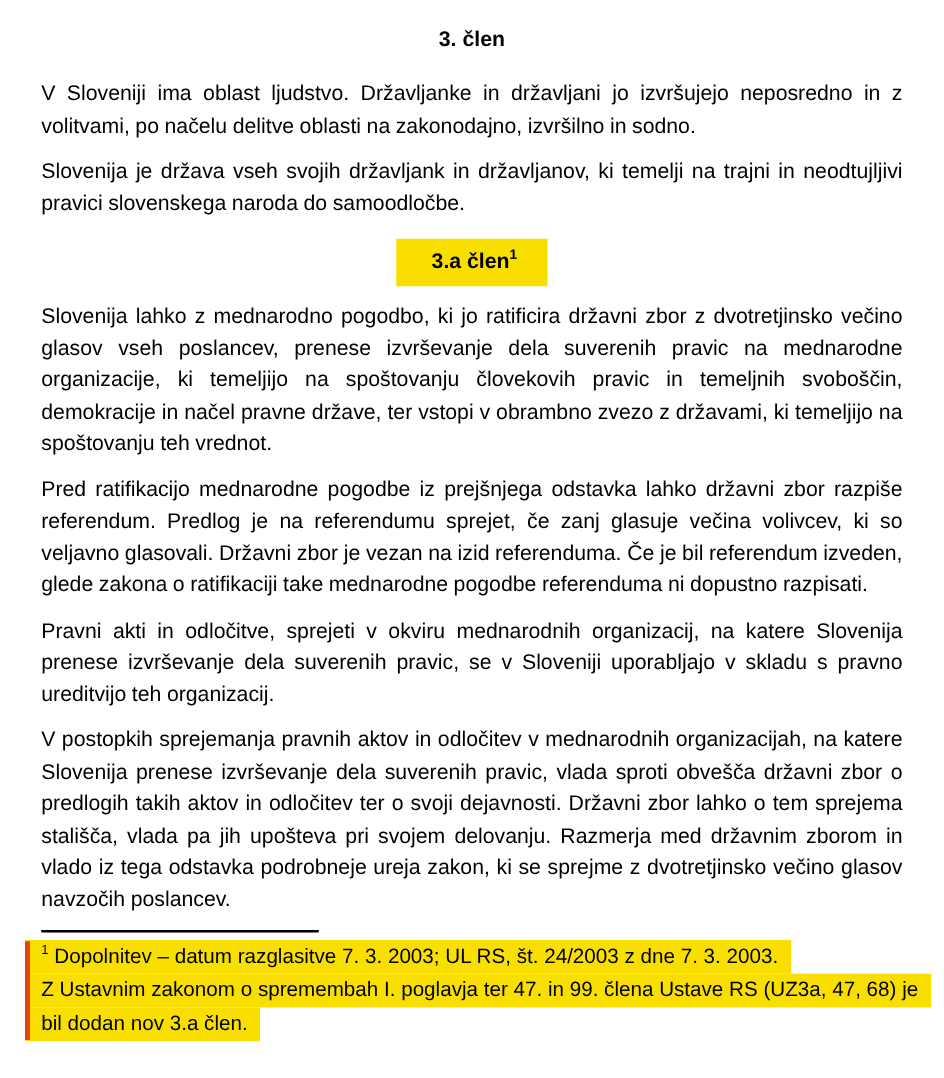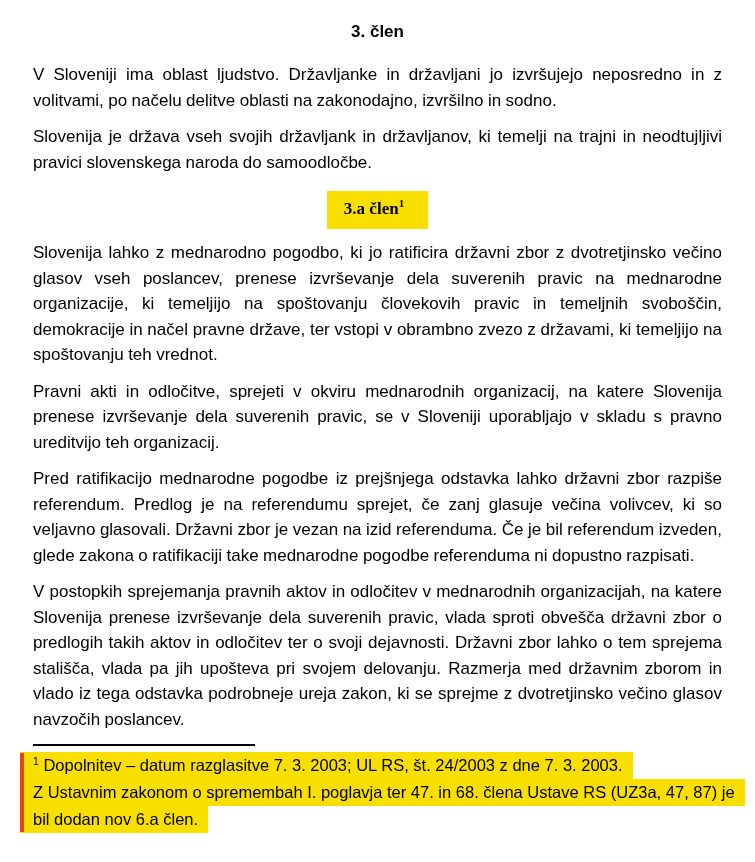--- a/index.html
+++ b/index.html
@@ -39,22 +39,21 @@
   .heading-row {
     text-align: center;
     margin: 16px 0 11px 0;
   }
   .hl-head {
     display: inline-block;
     background: var(--highlight, #F9DF00);
     font-weight: bold;
     font-size: 17px;
     line-height: 26px;
-    padding: 5px 24px 7px 17px;
-    font-family: Liberation Serif, serif;
+    padding: 5px 24px 7px 28px;
   }
   .hl-head sup {
     font-size: 11px;
     font-weight: bold;
     vertical-align: super;
     line-height: 0;
   }
   .footnote-sep {
     width: 222px;
     height: 0;
@@ -102,34 +101,34 @@
   <p class="para">V Sloveniji ima oblast ljudstvo. Državljanke in državljani jo izvršujejo neposredno in z volitvami, po načelu delitve oblasti na zakonodajno, izvršilno in sodno.</p>
 
   <p class="para">Slovenija je država vseh svojih državljank in državljanov, ki temelji na trajni in neodtujljivi pravici slovenskega naroda do samoodločbe.</p>
 
   <div class="heading-row">
     <span class="hl-head"><span>3.a člen</span><sup>1</sup></span>
   </div>
 
   <p class="para">Slovenija lahko z mednarodno pogodbo, ki jo ratificira državni zbor z dvotretjinsko večino glasov vseh poslancev, prenese izvrševanje dela suverenih pravic na mednarodne organizacije, ki temeljijo na spoštovanju človekovih pravic in temeljnih svoboščin, demokracije in načel pravne države, ter vstopi v obrambno zvezo z državami, ki temeljijo na spoštovanju teh vrednot.</p>
 
+  <p class="para">Pred ratifikacijo mednarodne pogodbe iz prejšnjega odstavka lahko državni zbor razpiše referendum. Predlog je na referendumu sprejet, če zanj glasuje večina volivcev, ki so veljavno glasovali. Državni zbor je vezan na izid referenduma. Če je bil referendum izveden, glede zakona o ratifikaciji take mednarodne pogodbe referenduma ni dopustno razpisati.</p>
+
   <p class="para">Pravni akti in odločitve, sprejeti v okviru mednarodnih organizacij, na katere Slovenija prenese izvrševanje dela suverenih pravic, se v Sloveniji uporabljajo v skladu s pravno ureditvijo teh organizacij.</p>
-
-  <p class="para">Pred ratifikacijo mednarodne pogodbe iz prejšnjega odstavka lahko državni zbor razpiše referendum. Predlog je na referendumu sprejet, če zanj glasuje večina volivcev, ki so veljavno glasovali. Državni zbor je vezan na izid referenduma. Če je bil referendum izveden, glede zakona o ratifikaciji take mednarodne pogodbe referenduma ni dopustno razpisati.</p>
 
   <p class="para">V postopkih sprejemanja pravnih aktov in odločitev v mednarodnih organizacijah, na katere Slovenija prenese izvrševanje dela suverenih pravic, vlada sproti obvešča državni zbor o predlogih takih aktov in odločitev ter o svoji dejavnosti. Državni zbor lahko o tem sprejema stališča, vlada pa jih upošteva pri svojem delovanju. Razmerja med državnim zborom in vlado iz tega odstavka podrobneje ureja zakon, ki se sprejme z dvotretjinsko večino glasov navzočih poslancev.</p>
 
   <div class="footnote-sep"></div>
 
   <div class="footnote">
     <div class="change-bar"></div>
     <div class="fn-line">
       <span class="fn-hl"><sup>1</sup> <span>Dopolnitev – datum razglasitve 7. 3. 2003; UL RS, št. 24/2003 z dne 7. 3. 2003.</span></span>
     </div>
     <div class="fn-line">
-      <span class="fn-hl">Z Ustavnim zakonom o spremembah I. poglavja ter 47. in 68. člena Ustave RS (UZ3a, 47, 87) je</span>
+      <span class="fn-hl">Z Ustavnim zakonom o spremembah I. poglavja ter 47. in 99. člena Ustave RS (UZ3a, 47, 68) je</span>
     </div>
     <div class="fn-line">
-      <span class="fn-hl">bil dodan nov 6.a člen.</span>
+      <span class="fn-hl">bil dodan nov 3.a člen.</span>
     </div>
   </div>
 
 </div>
 
 </body></html>

